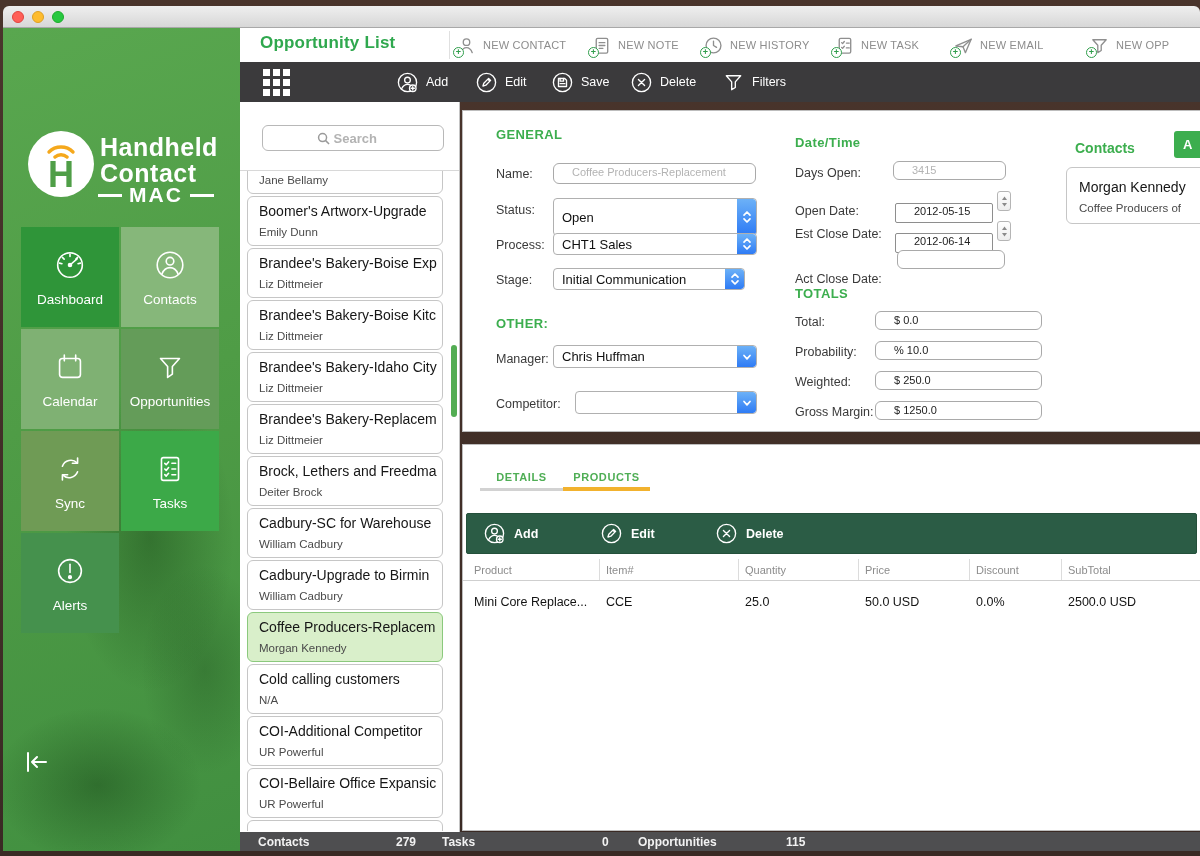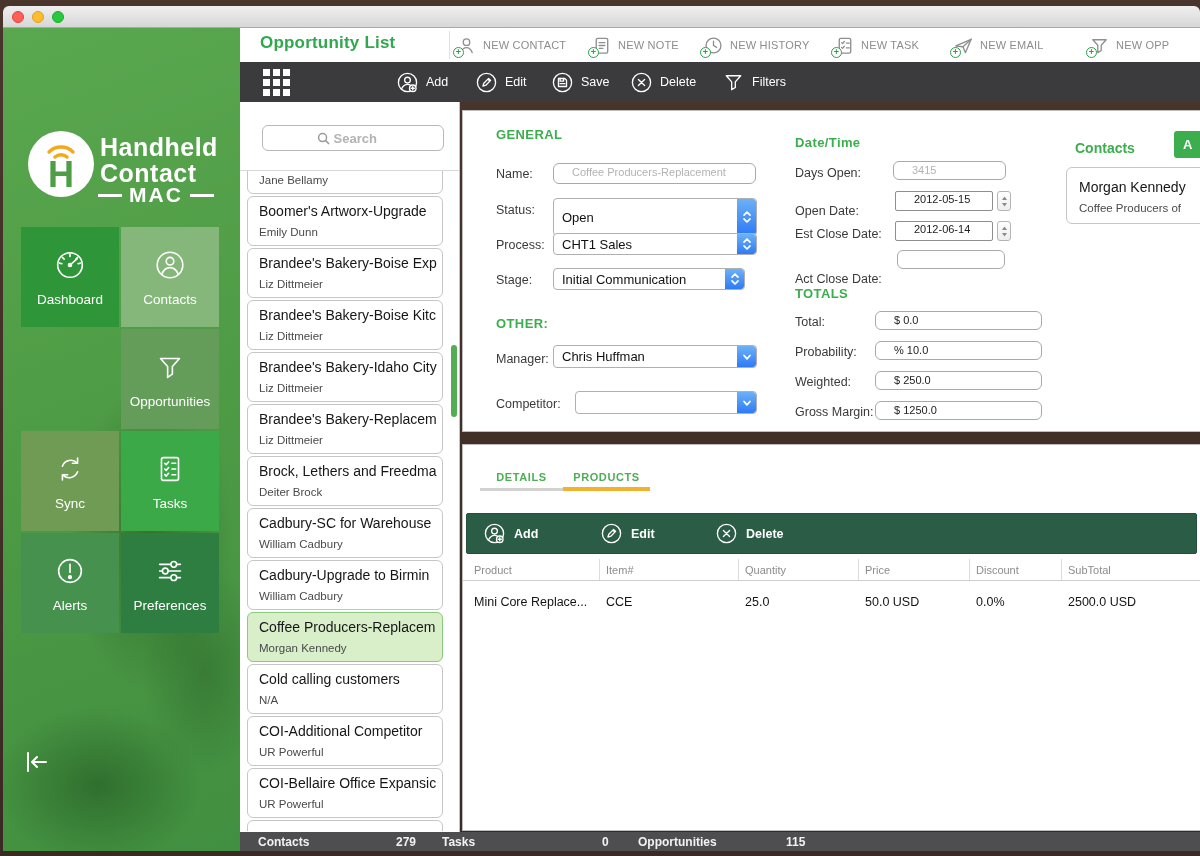--- a/index.html
+++ b/index.html
@@ -82,21 +82,21 @@
     background:#53ad53; border-radius:3px; }
 
   
   .panel { position:absolute; background:#fff; border:1px solid #bdbdbd; }
   .sec-h { position:absolute; font-size:13px; font-weight:bold; color:#3cae4e; letter-spacing:.4px; }
   .sec-h2 { position:absolute; font-size:14px; font-weight:bold; color:#3cae4e; }
   .flbl { position:absolute; font-size:12.5px; color:#3a3a3a; white-space:nowrap; }
   .fld { position:absolute; background:#fff; border:1px solid #a9a9a9; border-radius:6px;
     font-size:11px; color:#222; padding:2px 0 0 18px; white-space:nowrap; overflow:hidden; }
   .fld.gray { color:#b3b3b3; }
-  .fld.square { border-radius:2px; border-color:#8e8e8e; padding-top:1px; }
+  .fld.square { border-radius:2px; border-color:#8e8e8e; padding-top:1px;margin-top:12px; }
   .popup { position:absolute; background:#fff; border:1px solid #b0b0b0; border-radius:4px;
     display:flex; align-items:center; cursor:pointer; overflow:hidden; }
   .popup .ptxt { flex:1; font-size:13px; color:#111; padding-left:8px; white-space:nowrap; overflow:hidden; }
   .pcap { width:19px; align-self:stretch; background:linear-gradient(#6cb1f7,#2e7bf5);
     display:flex; align-items:center; justify-content:center; border-radius:0 3px 3px 0; }
   .pcap svg { width:10px; height:16px; stroke:#fff; fill:none; stroke-width:1.7;
     stroke-linecap:round; stroke-linejoin:round; }
   .stepper { position:absolute; width:14px; height:20px; border:1px solid #b5b5b5; border-radius:3px;
     background:linear-gradient(#fff,#ededed); display:flex; align-items:center; justify-content:center; }
   .stepper svg { width:9px; height:15px; }
@@ -165,20 +165,27 @@
       <span>Dashboard</span>
     </div>
     <div class="tile" style="left:118px;top:199px;background:#86b77a">
       <svg viewBox="0 0 38 38">
         <circle cx="19" cy="19" r="13.5"></circle>
           <circle cx="19" cy="15" r="4"></circle>
         <path d="M10.5 28.5c1.8-4.6 5-6.7 8.5-6.7s6.7 2.1 8.5 6.7"></path>
       </svg>
       <span>Contacts</span>
     </div>
+    <div class="tile" style="left:18px;top:301px;background:#7fb173">
+      <svg viewBox="0 0 38 38">
+        <rect x="8" y="10" width="22" height="20" rx="3"></rect>
+          <path d="M13 6.5v6M25 6.5v6"></path>
+      </svg>
+      <span>Calendar</span>
+    </div>
     <div class="tile" style="left:118px;top:301px;background:#649c59">
       <svg viewBox="0 0 38 38">
         <path d="M9 10h20l-7.5 8.5v8l-5 3.5V18.5z"></path>
       </svg>
       <span>Opportunities</span>
     </div>
     <div class="tile" style="left:18px;top:403px;background:#6f9b55">
       <svg viewBox="0 0 38 38">
         <path d="M11 16a9.5 9.5 0 0 1 15.5-3.5"></path>
           <path d="M27 7.5v5.5h-5.5"></path>
@@ -194,29 +201,20 @@
       </svg>
       <span>Tasks</span>
     </div>
     <div class="tile" style="left:18px;top:505px;background:#45914d">
       <svg viewBox="0 0 38 38">
         <circle cx="19" cy="19" r="12"></circle>
           <path d="M19 12v8.5"></path>
           <circle cx="19" cy="25.5" r="1.4" fill="#fff"></circle>
       </svg>
       <span>Alerts</span>
-    </div>
-    <div class="tile" style="left:118px;top:505px;background:#2d7e40">
-      <svg viewBox="0 0 38 38">
-        <path d="M8 12h22M8 19h22M8 26h22"></path>
-        <circle cx="23" cy="12" r="3" fill="#2d7e40"></circle>
-          <circle cx="14" cy="19" r="3" fill="#2d7e40"></circle>
-          <circle cx="23" cy="26" r="3" fill="#2d7e40"></circle>
-      </svg>
-      <span>Preferences</span>
     </div>
 
     <div class="collapse">
       <svg viewBox="0 0 28 28">
         <path d="M5 5v18M23 14H9M14 9l-5 5 5 5"></path>
       </svg>
     </div>
   </div>
 
   <div class="hdr"></div>

